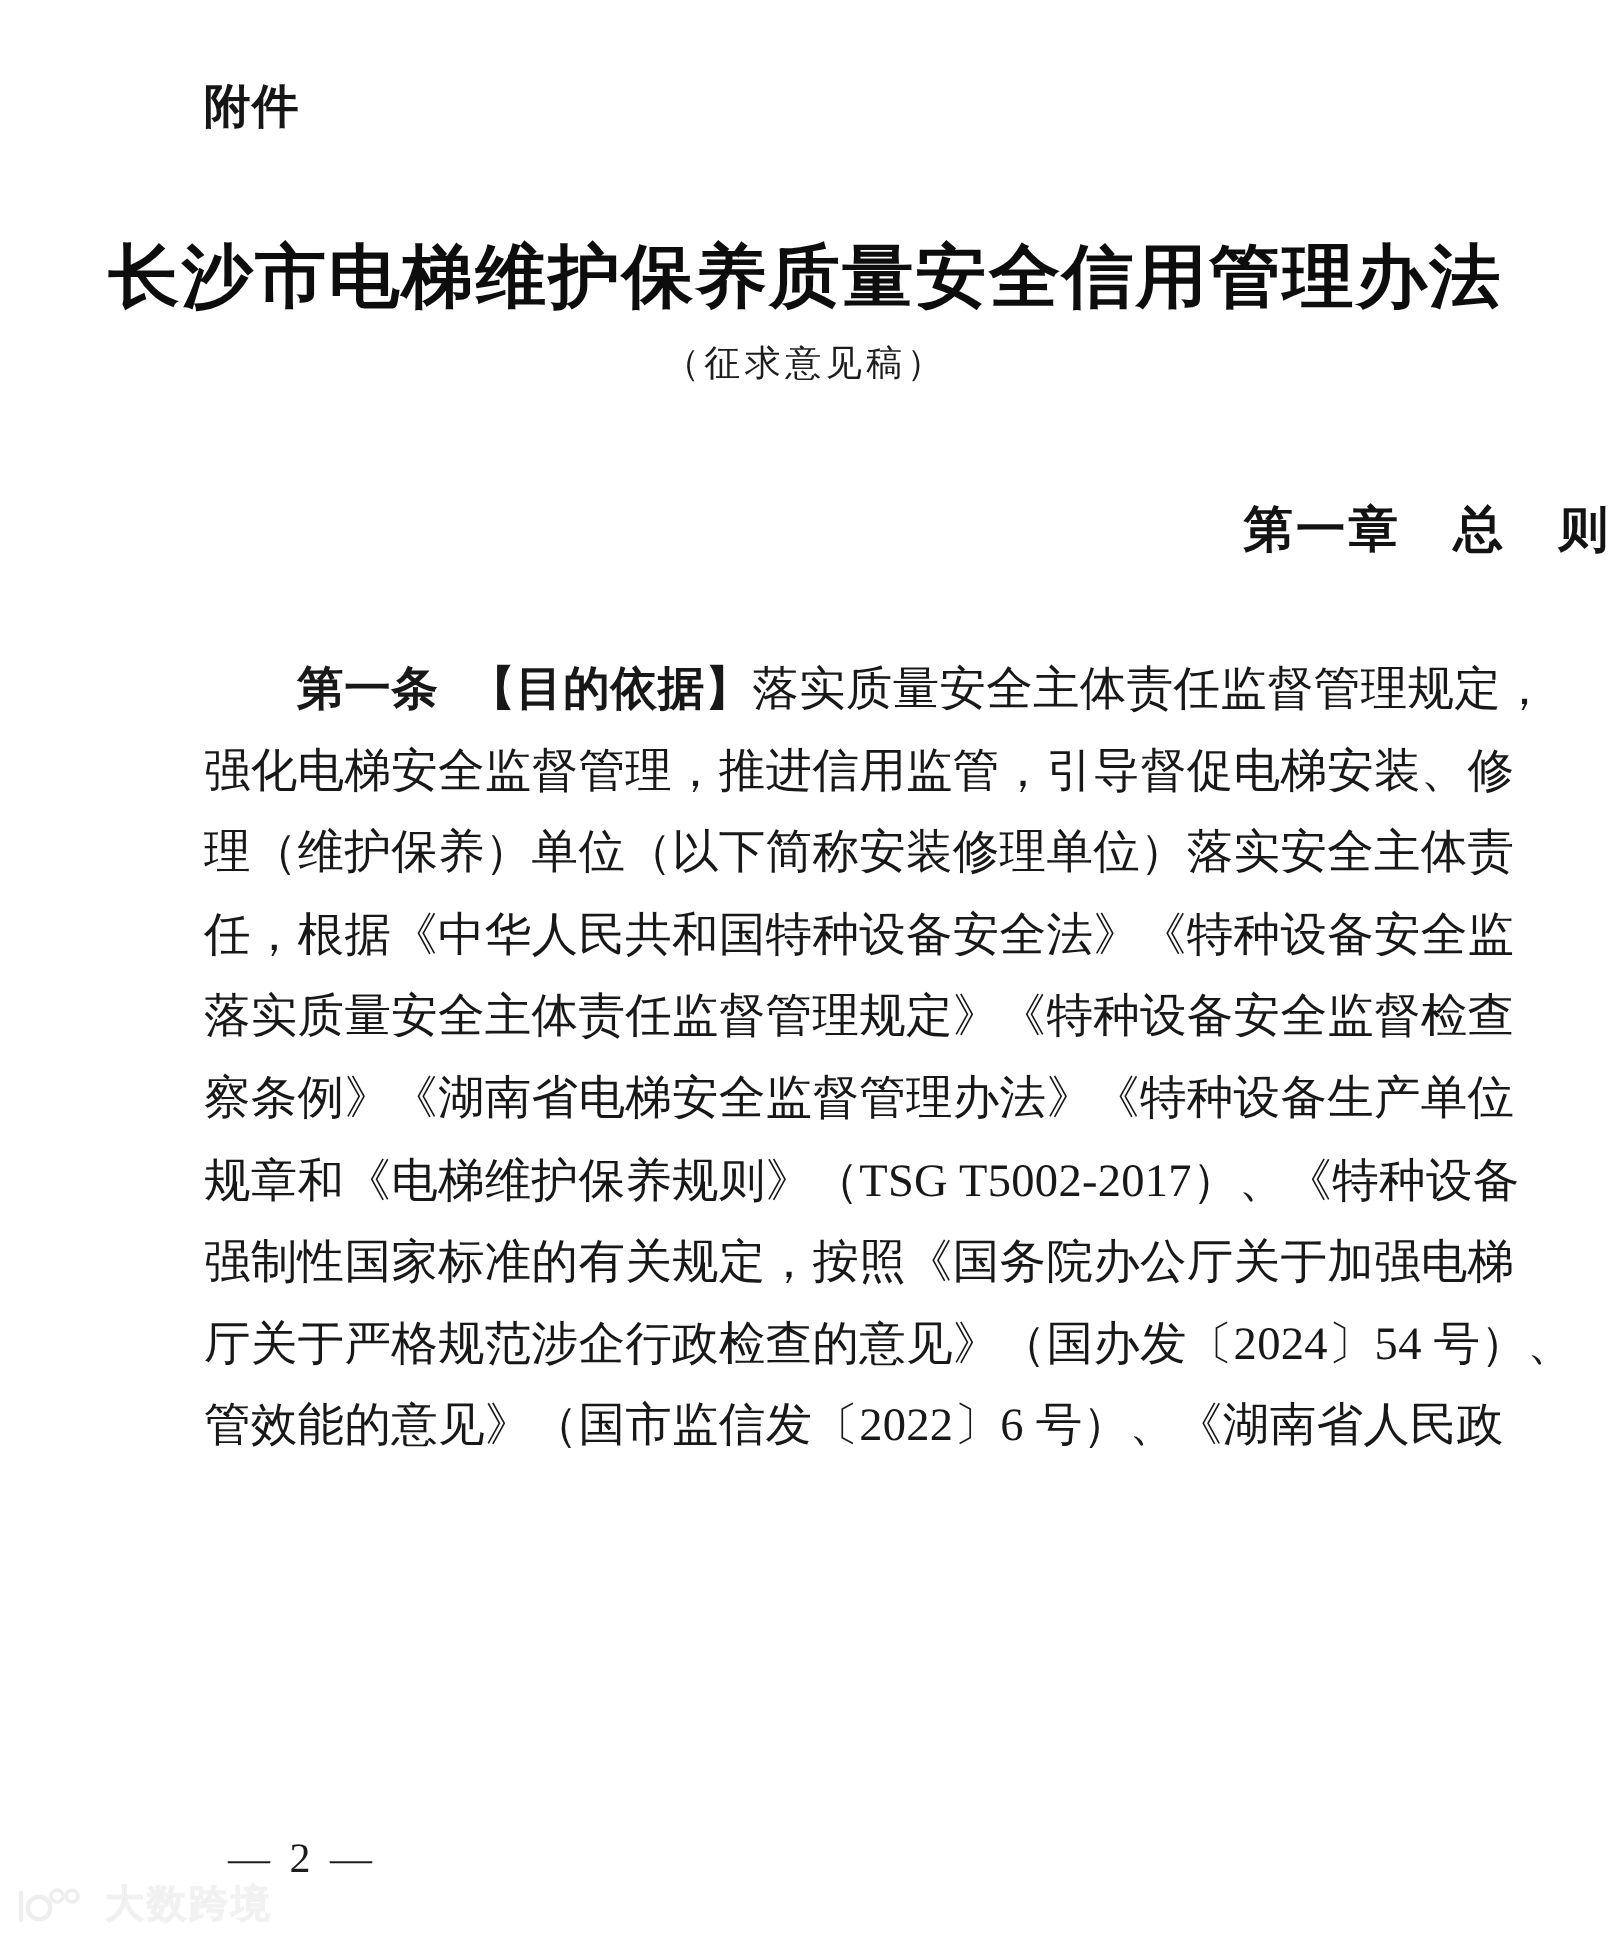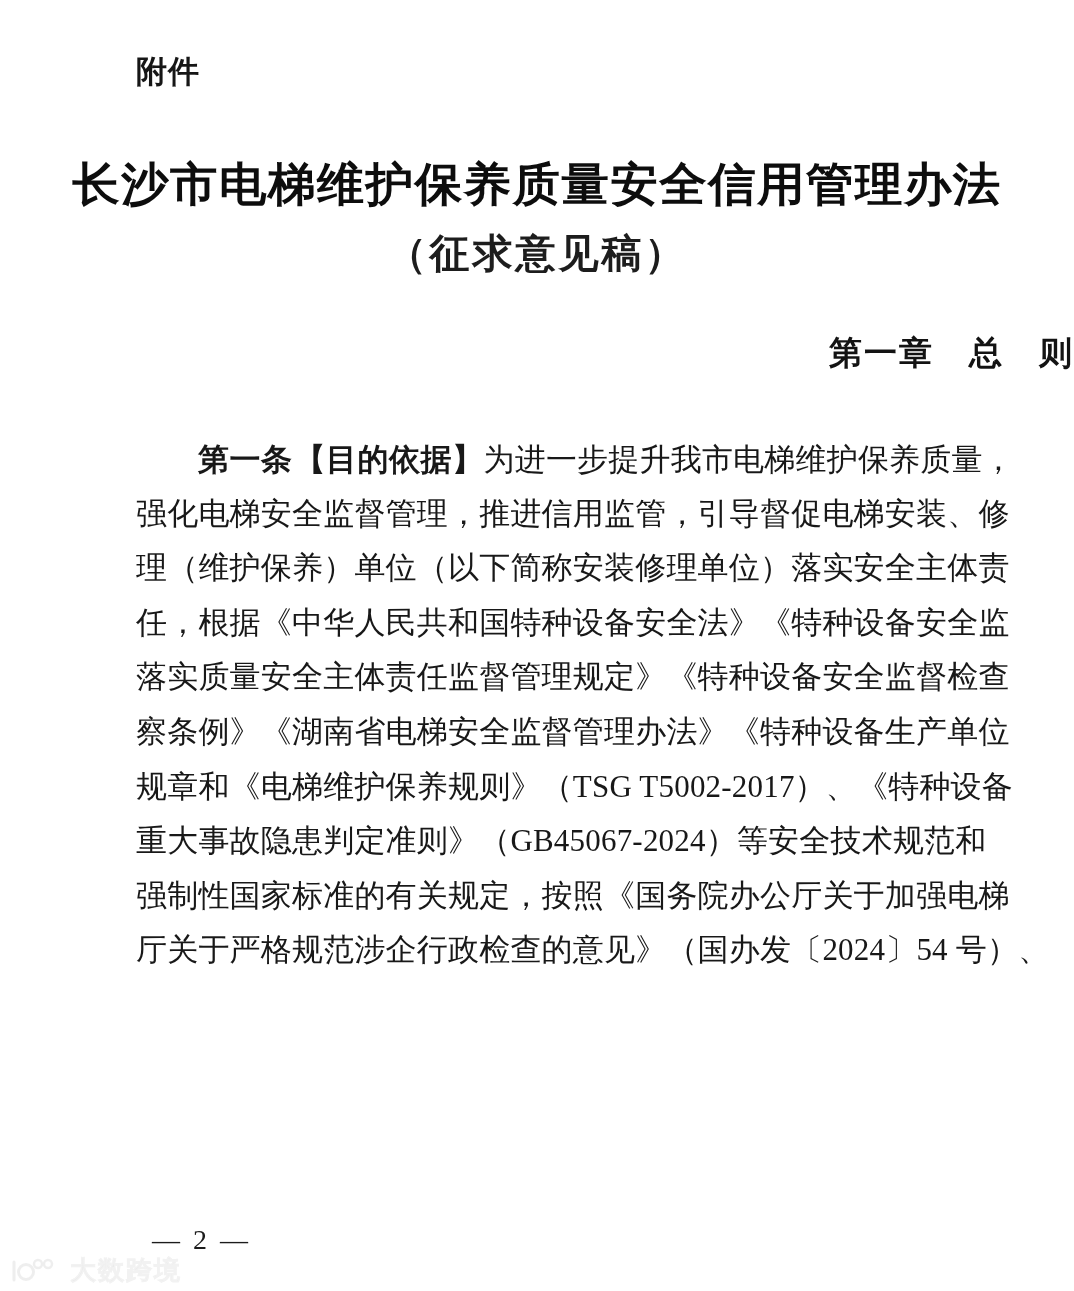--- a/index.html
+++ b/index.html
@@ -48,22 +48,22 @@
     transform: scaleX(1.03);
   }
 
   .doc-subtitle {
     position: absolute;
     left: 0;
     right: 0;
     top: 228px;
     text-align: center;
     font-family: "Liberation Serif", "DejaVu Serif", serif;
-    font-size: 40px;
-    font-weight: 700;
+    font-size: 24px;
+    font-weight: 400;
     letter-spacing: 3px;
     color: #1d1d1d;
     line-height: 1.3;
   }
 
   
   .chapter-heading {
     position: absolute;
     left: 0;
     right: 0;
@@ -154,43 +154,43 @@
   <div class="attach-label">附件</div>
 
   <div class="doc-title">长沙市电梯维护保养质量安全信用管理办法</div>
 
   <div class="doc-subtitle">（征求意见稿）</div>
 
   <div class="chapter-heading">第一章　总　则</div>
 
   <div class="body-block">
 
-    <div class="body-line indent"><span class="bold">第一条</span><span class="bold" style="margin-left:2px">【目的依据】</span><span>为进一步提升我市电梯维护保养质量，</span></div>
+    <div class="body-line indent"><span class="bold">第一条</span><span class="bold" style="margin-left:20px">【目的依据】</span><span>落实质量安全主体责任监督管理规定，</span></div>
 
     <div class="body-line"><span>强化电梯安全监督管理，推进信用监管，引导督促电梯安装、修</span></div>
 
     <div class="body-line"><span>理（维护保养）单位（以下简称安装修理单位）落实安全主体责</span></div>
 
     <div class="body-line"><span>任，根据《中华人民共和国特种设备安全法》《特种设备安全监</span></div>
 
     <div class="body-line"><span>落实质量安全主体责任监督管理规定》《特种设备安全监督检查</span></div>
 
     <div class="body-line"><span>察条例》《湖南省电梯安全监督管理办法》《特种设备生产单位</span></div>
 
 
     <div class="body-line"><span>规章和《电梯维护保养规则》（TSG T5002-2017）、《特种设备</span></div>
 
-    <div class="body-line"><span>重大事故隐患判定准则》（GB45067-2024）等安全技术规范和</span></div>
 
     <div class="body-line"><span>强制性国家标准的有关规定，按照《国务院办公厅关于加强电梯</span></div>
 
 
     <div class="body-line"><span>厅关于严格规范涉企行政检查的意见》（国办发〔2024〕54 号）、</span></div>
 
 
+    <div class="body-line"><span>管效能的意见》（国市监信发〔2022〕6 号）、《湖南省人民政</span></div>
 
   </div>
 
   <div class="page-number">— 2 —</div>
 
   <div class="watermark">
     <svg class="watermark-logo" viewBox="0 0 54 30">
       <path d="M6 7 L6 25" stroke="#c9c9c9" stroke-width="3" fill="none" stroke-linecap="round"></path>
       <circle cx="18" cy="17" r="7.5" stroke="#c9c9c9" stroke-width="3" fill="none"></circle>
       <circle cx="30" cy="9" r="4" stroke="#c9c9c9" stroke-width="2.5" fill="none"></circle>

